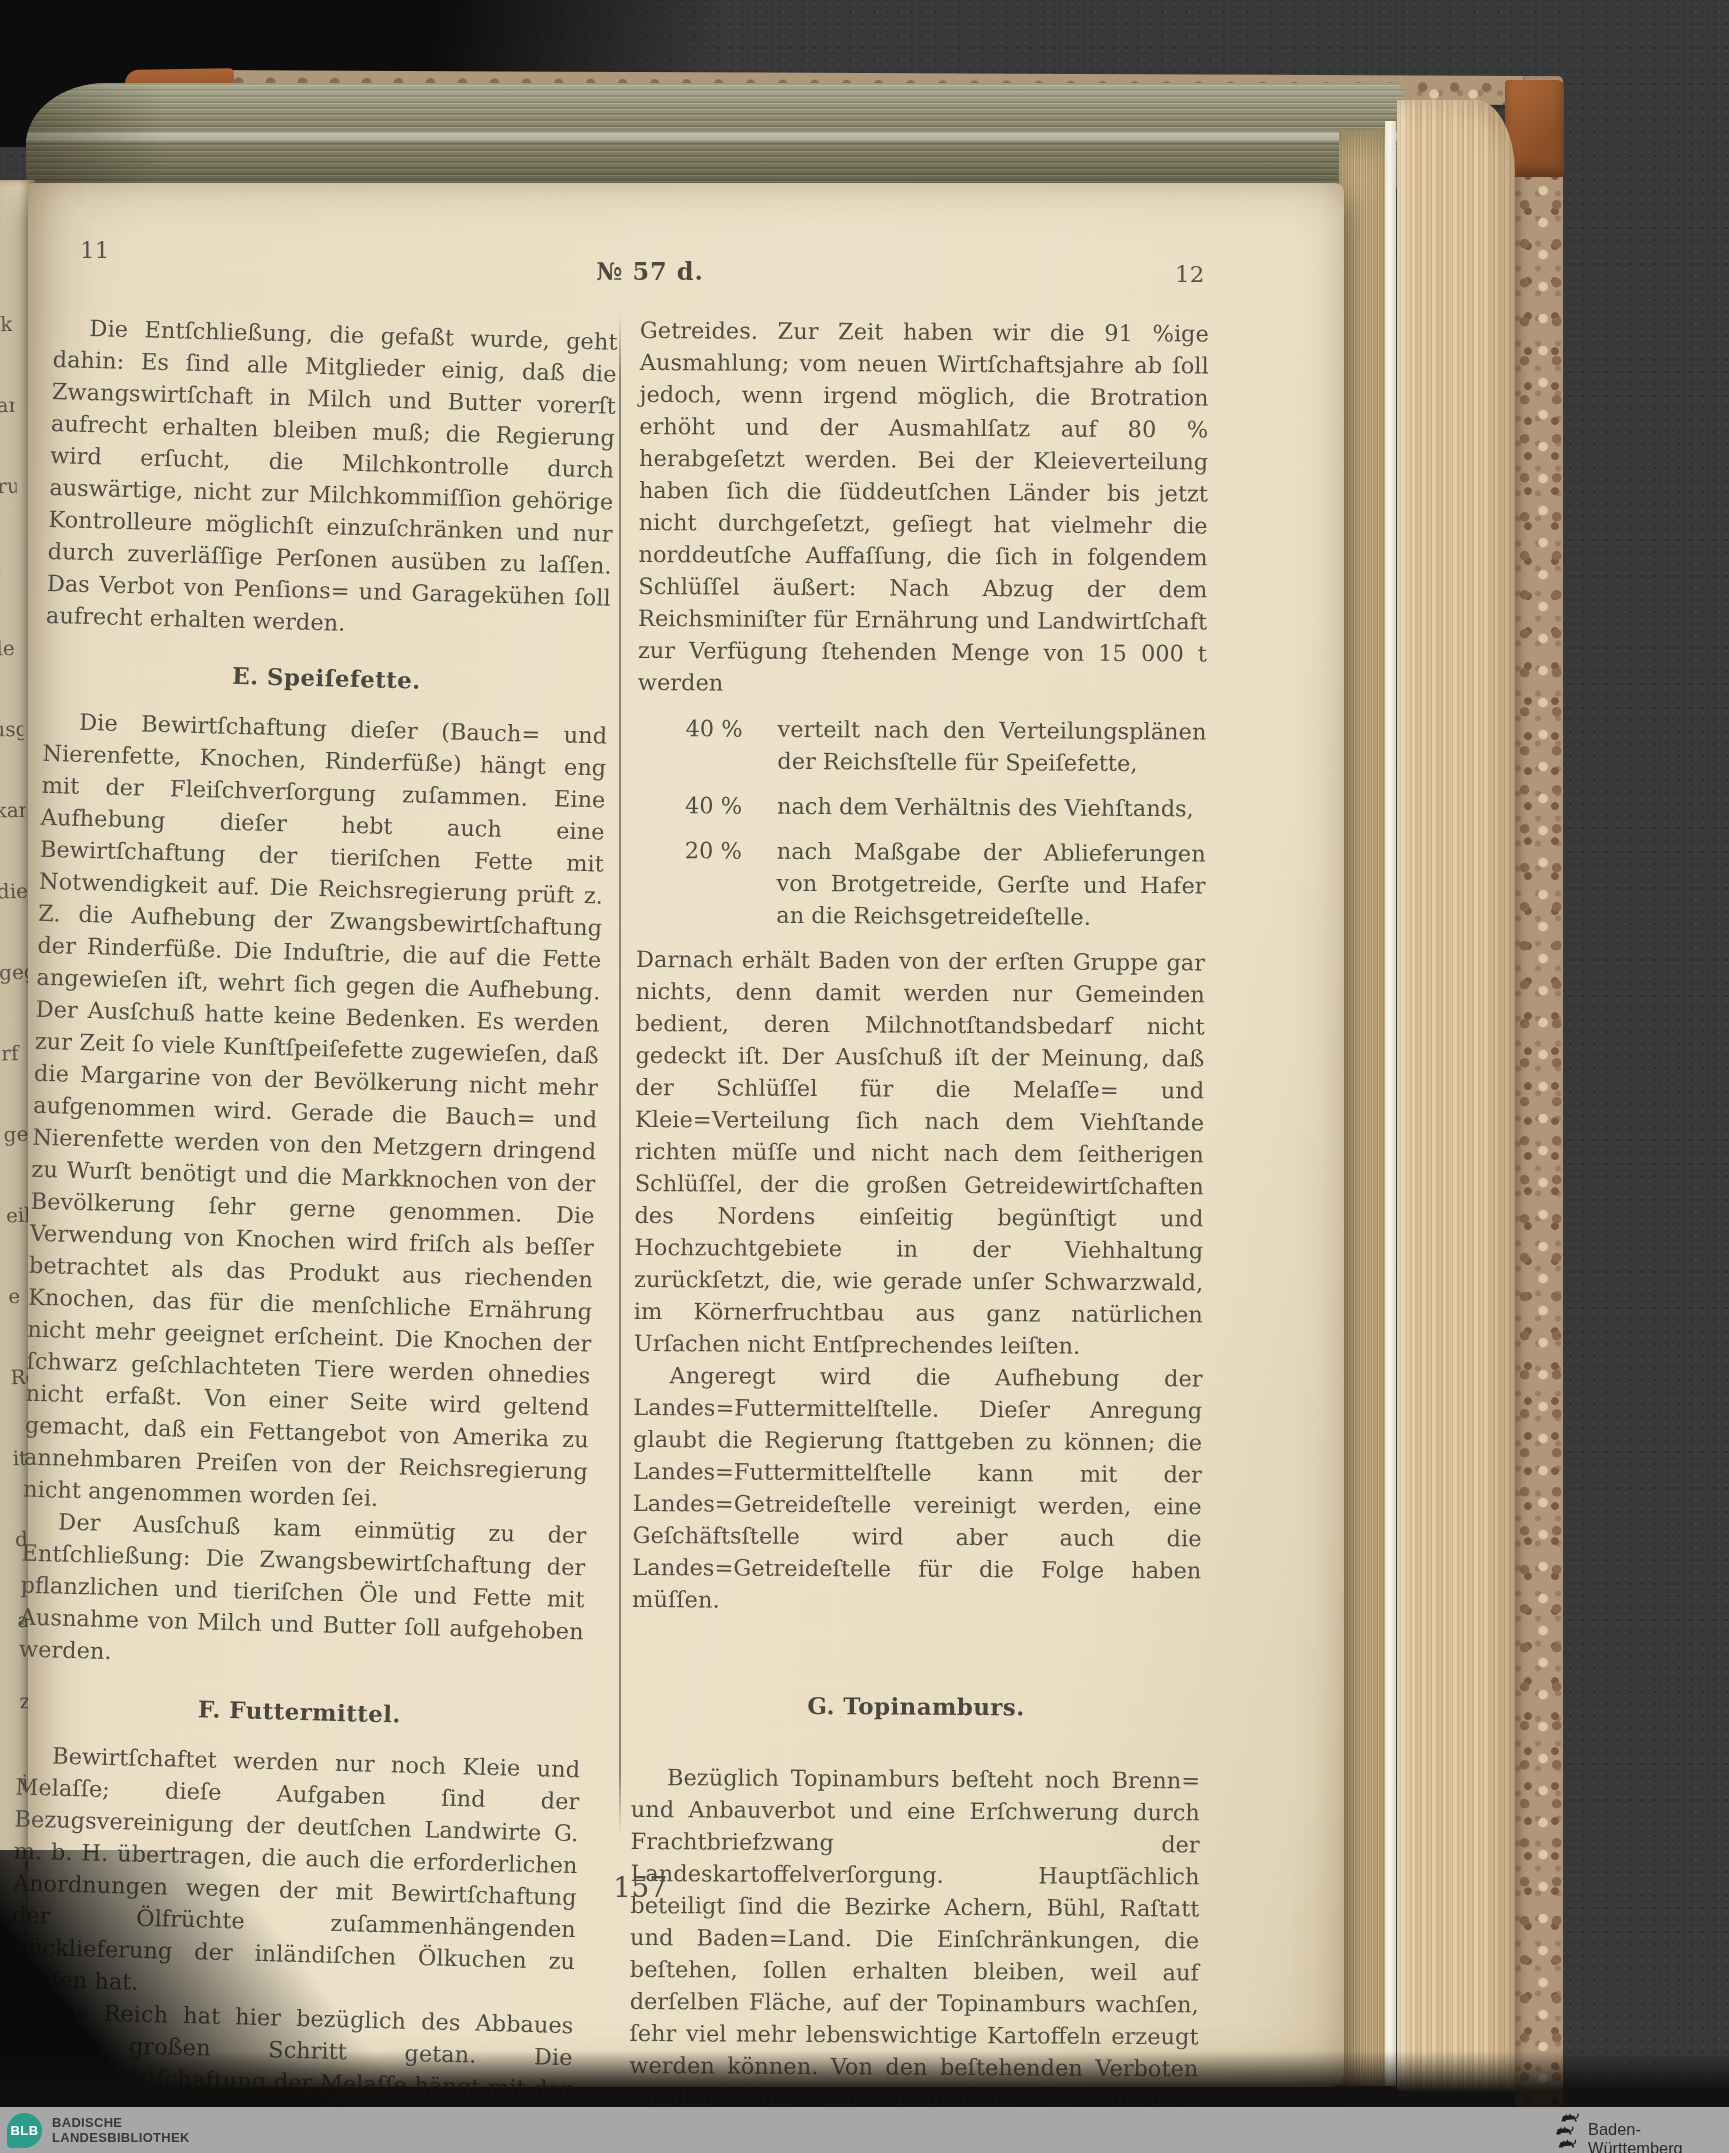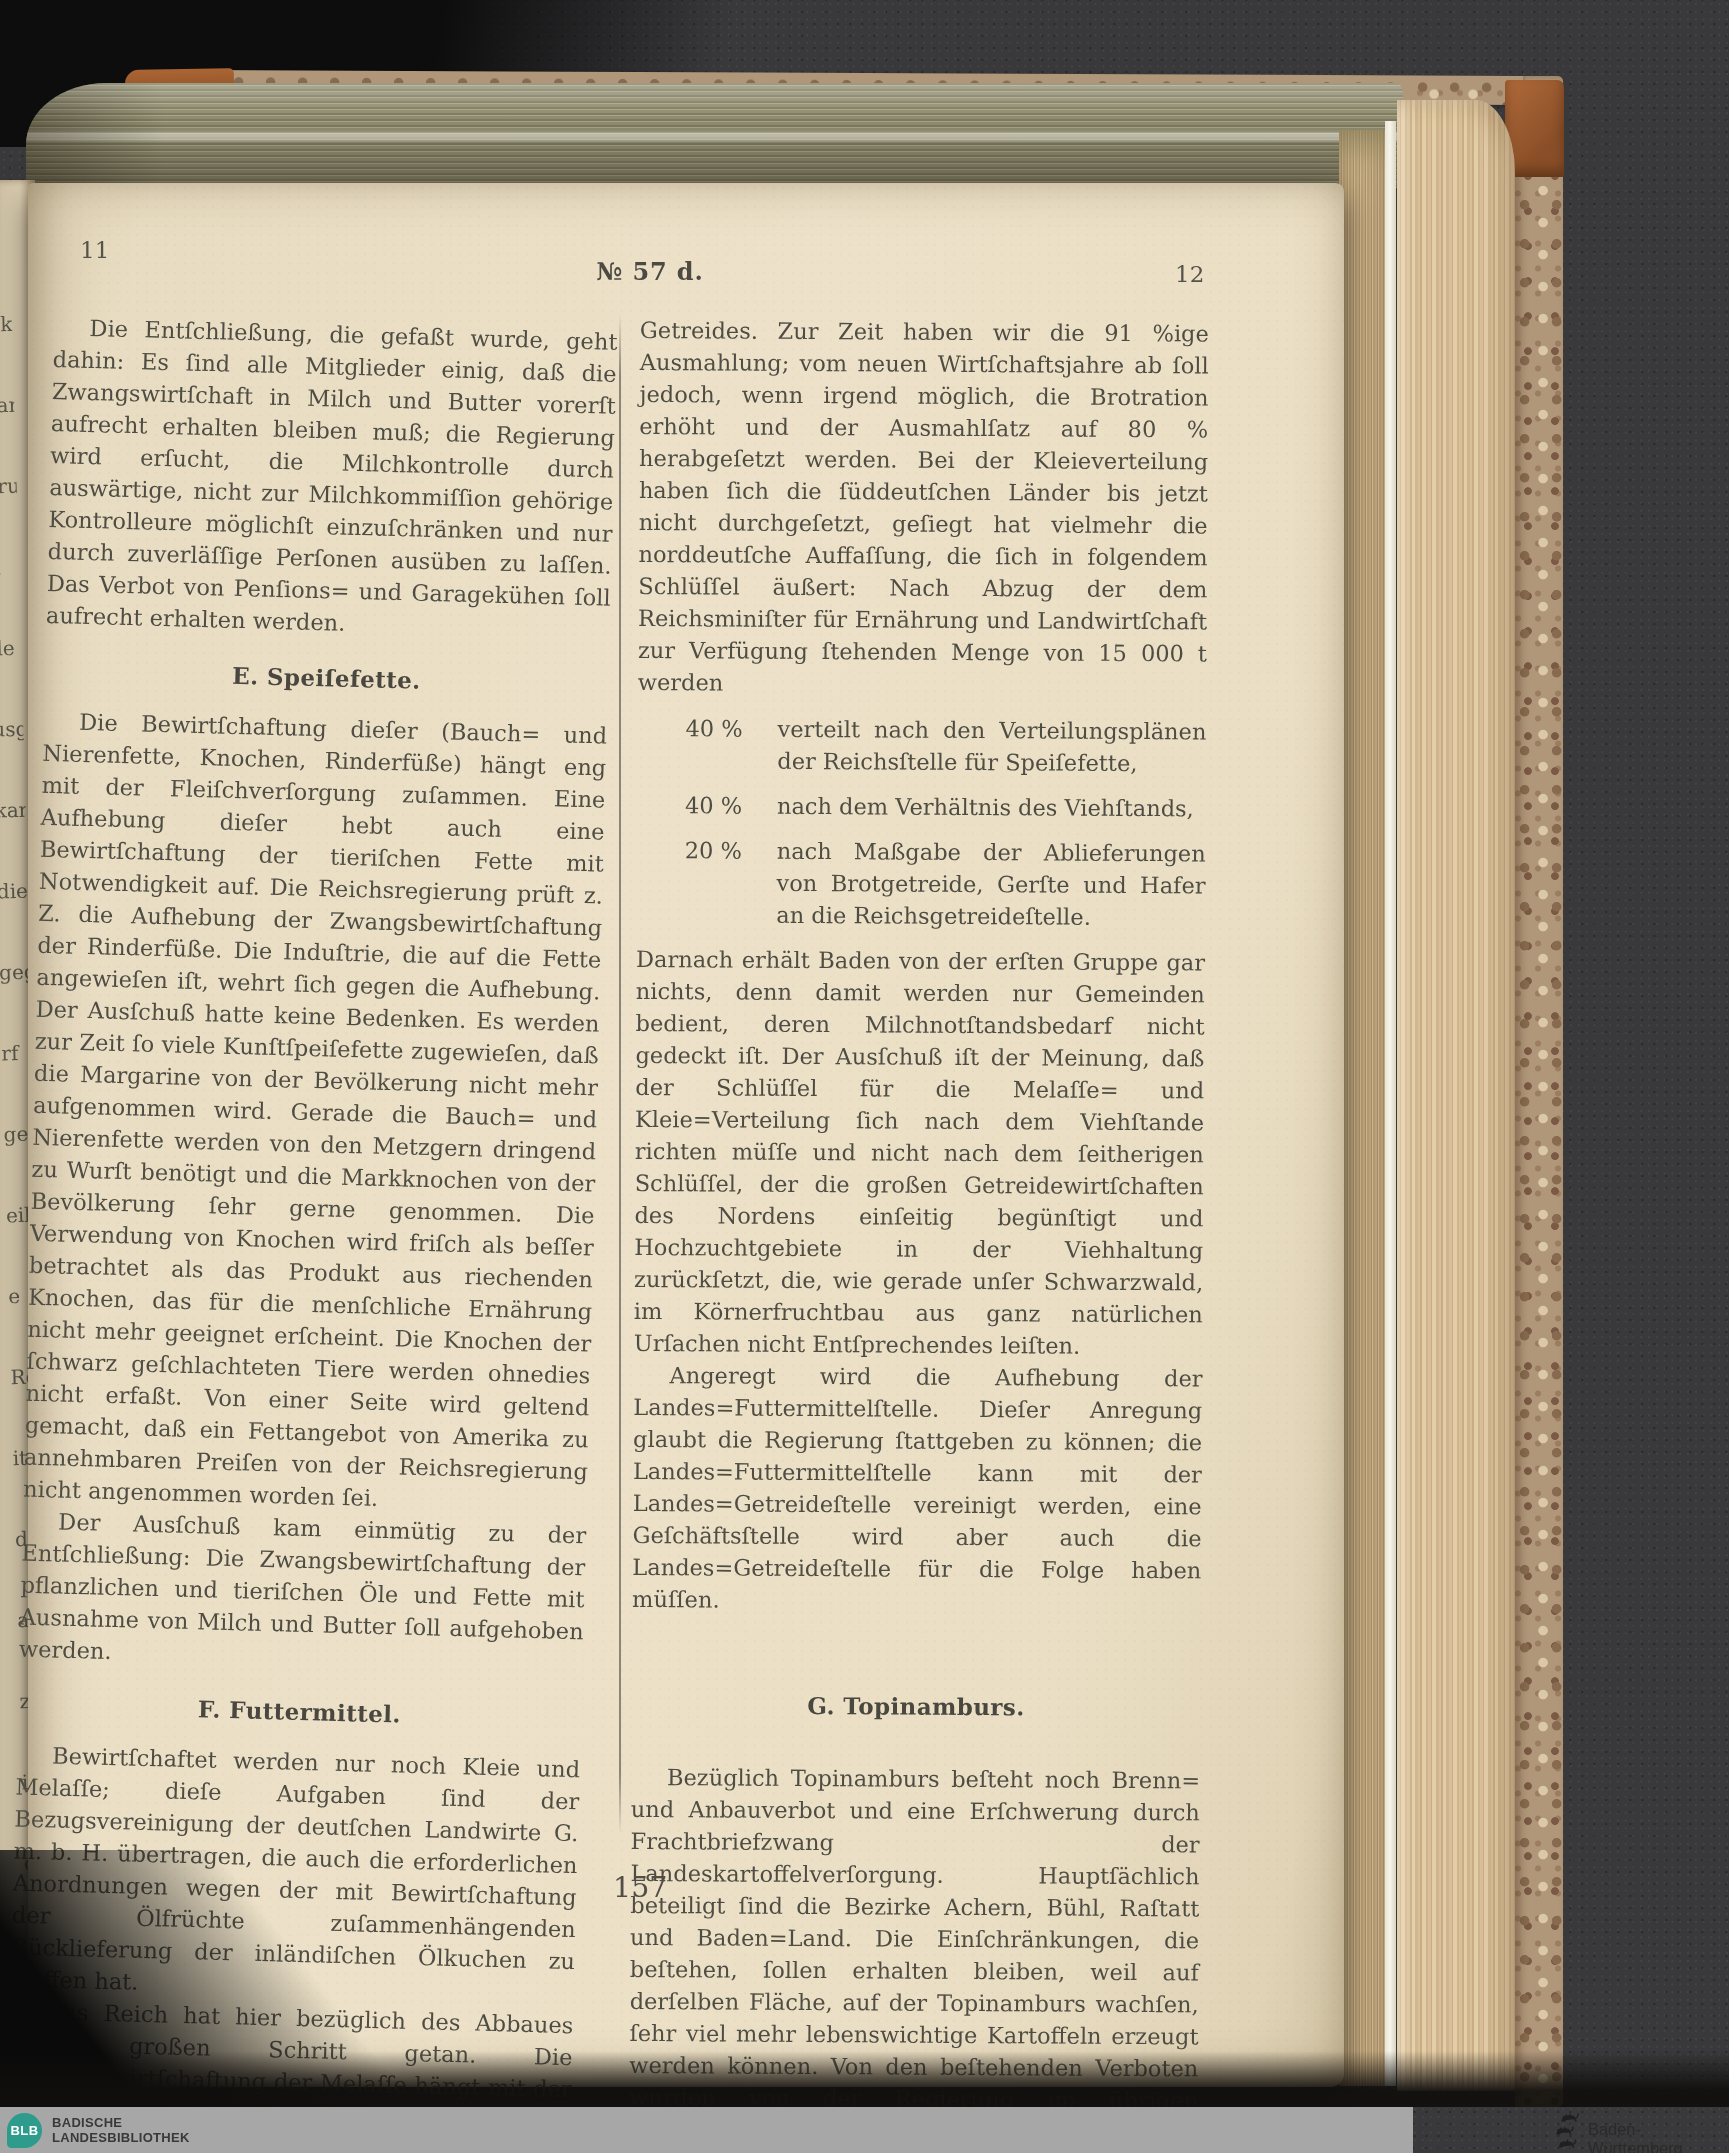--- a/index.html
+++ b/index.html
@@ -78,21 +78,21 @@
   .col p{margin:0;text-align:justify;font-size:22.5px;line-height:32px;}
   .indent{text-indent:36px;}
   .sect{text-align:center;font-size:23px;font-weight:bold;margin:26px 0 21px;color:#49473f;letter-spacing:0.4px;}
   .sect-g{margin:76px 0 43px;}
   .alloc{margin:14px 0 8.6px;}
   .alloc-item{position:relative;padding-left:140px;margin:13px 0;text-align:justify;font-size:22.5px;line-height:32px;}
   .alloc-pct{position:absolute;left:48px;top:0;}
   .pg-num{position:absolute;left:585px;top:1688px;font-size:28.5px;color:#514f45;}
 
   
-  .viewer-footer{position:absolute;left:0;top:2107px;width:1413px;height:47px;background:#a7a7a7;z-index:9;
+  .viewer-footer{position:absolute;left:0;top:2107px;width:1729px;height:47px;background:#a7a7a7;z-index:9;
     font-family:"Liberation Sans","DejaVu Sans",sans-serif;}
   .blb-badge{position:absolute;left:7px;top:6px;width:35px;height:35px;background:#2d9c8c;color:#fff;
     border-radius:50% 50% 50% 4.3px;display:flex;align-items:center;justify-content:center;
     font-weight:bold;font-size:13px;letter-spacing:0.4px;}
   .blb-name{position:absolute;left:52px;top:9px;font-weight:bold;font-size:13px;line-height:14.7px;
     color:#393939;letter-spacing:0.3px;}
   .bw-lions{position:absolute;left:1551px;top:4.3px;width:31px;height:40px;}
   .bw-name{position:absolute;left:1588px;top:13px;font-size:16.4px;color:#2a2a2a;}
 </style>
 </head>

